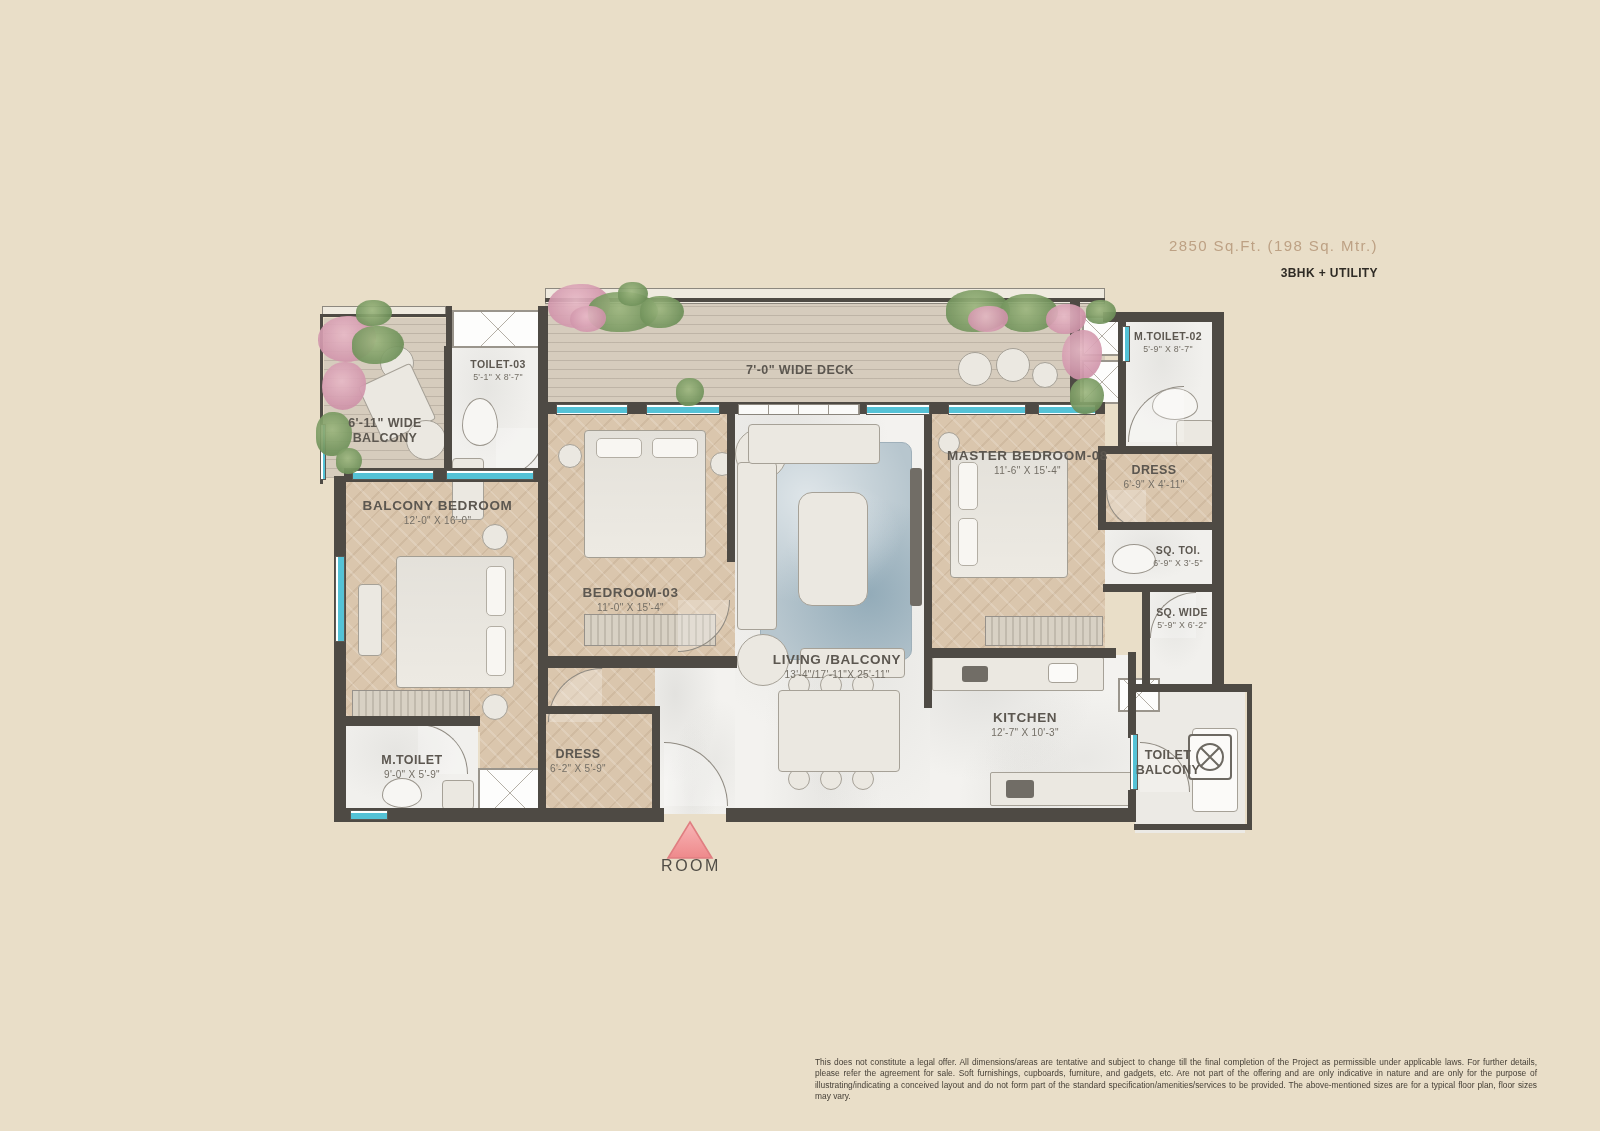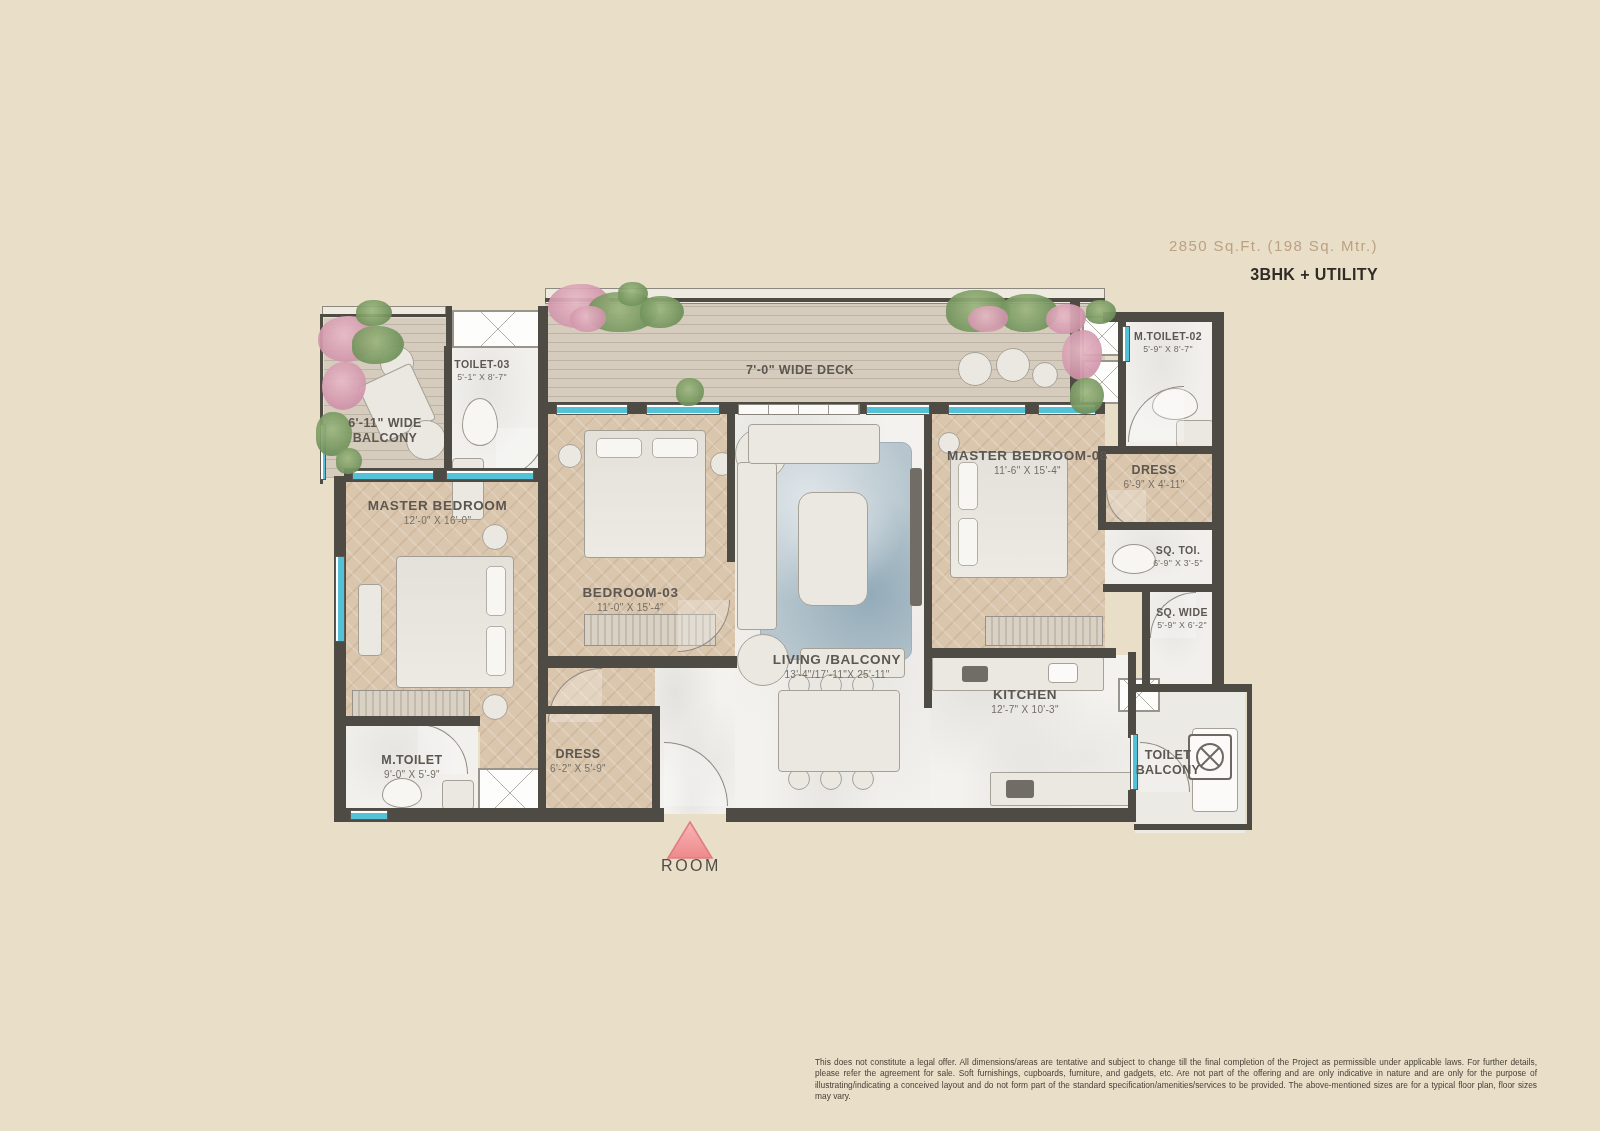--- a/index.html
+++ b/index.html
@@ -53,50 +53,50 @@
   
   .rlabel{position:absolute;z-index:9;text-align:center;color:#5c5750;line-height:1.22;pointer-events:none}
   .rlabel .nm{display:block;font-weight:700;font-size:12.5px;letter-spacing:.4px}
   .rlabel .dm{display:block;font-size:10px;color:#736e65;margin-top:1px;letter-spacing:.3px}
   .rlabel .dm:empty{display:none}
   .rlabel.sm .nm{font-size:10.5px}
   .rlabel.sm .dm{font-size:8.8px}
   .rlabel.lg .nm{font-size:13.5px;letter-spacing:.6px}
   
   .hdr-area{position:absolute;right:222px;top:237px;font-size:15px;letter-spacing:1.4px;color:#bda184;z-index:9}
-  .hdr-config{position:absolute;right:222px;top:266px;font-size:16px;font-weight:700;letter-spacing:.4px;color:#2f2b25;z-index:9}
+  .hdr-config{position:absolute;right:222px;top:266px;font-size:12px;font-weight:700;letter-spacing:.4px;color:#2f2b25;z-index:9}
   .entry-label{position:absolute;left:636px;top:857px;width:110px;text-align:center;font-size:16px;letter-spacing:2.5px;color:#514d46;z-index:9}
   .disclaimer{position:absolute;left:815px;top:1057px;width:722px;font-size:8.4px;line-height:1.35;color:#453f36;text-align:justify;z-index:9}
 </style>
 </head>
 <body>
 
 <div class="hdr-area">2850 Sq.Ft.  (198 Sq. Mtr.)</div>
 <div class="hdr-config">3BHK + UTILITY</div>
 
 <div id="plan" class="abs" style="left:0;top:0;width:1600px;height:1131px">
 
   <div class="rlabel" style="left:700px;top:363px;width:200px">
     <span class="nm">7'-0" WIDE DECK</span>
 
   </div>
   <div class="rlabel" style="left:324px;top:416px;width:122px">
     <span class="nm">6'-11" WIDE BALCONY</span>
 
   </div>
-  <div class="rlabel sm" style="left:432px;top:358px;width:100px">
+  <div class="rlabel sm" style="left:448px;top:358px;width:100px">
     <span class="nm">TOILET-03</span>
     <span class="dm">5'-1" X 8'-7"</span>
   </div>
   <div class="rlabel sm" style="left:1118px;top:330px;width:100px">
     <span class="nm">M.TOILET-02</span>
     <span class="dm">5'-9" X 8'-7"</span>
   </div>
   <div class="rlabel lg" style="left:355px;top:498px;width:165px">
-    <span class="nm">MASTER BEDROOM</span>
+    <span class="nm">BALCONY BEDROOM</span>
     <span class="dm">12'-0" X 16'-0"</span>
   </div>
   <div class="rlabel lg" style="left:548px;top:585px;width:165px">
     <span class="nm">BEDROOM-03</span>
     <span class="dm">11'-0" X 15'-4"</span>
   </div>
   <div class="rlabel lg" style="left:935px;top:448px;width:185px">
     <span class="nm">MASTER BEDROOM-08</span>
     <span class="dm">11'-6" X 15'-4"</span>
   </div>
@@ -109,21 +109,21 @@
     <span class="dm">6'-9" X 3'-5"</span>
   </div>
   <div class="rlabel sm" style="left:1150px;top:606px;width:64px">
     <span class="nm">SQ. WIDE</span>
     <span class="dm">5'-9" X 6'-2"</span>
   </div>
   <div class="rlabel lg" style="left:742px;top:652px;width:190px">
     <span class="nm">LIVING /BALCONY</span>
     <span class="dm">13'-4"/17'-11"X 25'-11"</span>
   </div>
-  <div class="rlabel lg" style="left:940px;top:687px;width:170px">
+  <div class="rlabel lg" style="left:940px;top:710px;width:170px">
     <span class="nm">KITCHEN</span>
     <span class="dm">12'-7" X 10'-3"</span>
   </div>
   <div class="rlabel" style="left:348px;top:753px;width:128px">
     <span class="nm">M.TOILET</span>
     <span class="dm">9'-0" X 5'-9"</span>
   </div>
   <div class="rlabel" style="left:520px;top:747px;width:116px">
     <span class="nm">DRESS</span>
     <span class="dm">6'-2" X 5'-9"</span>

